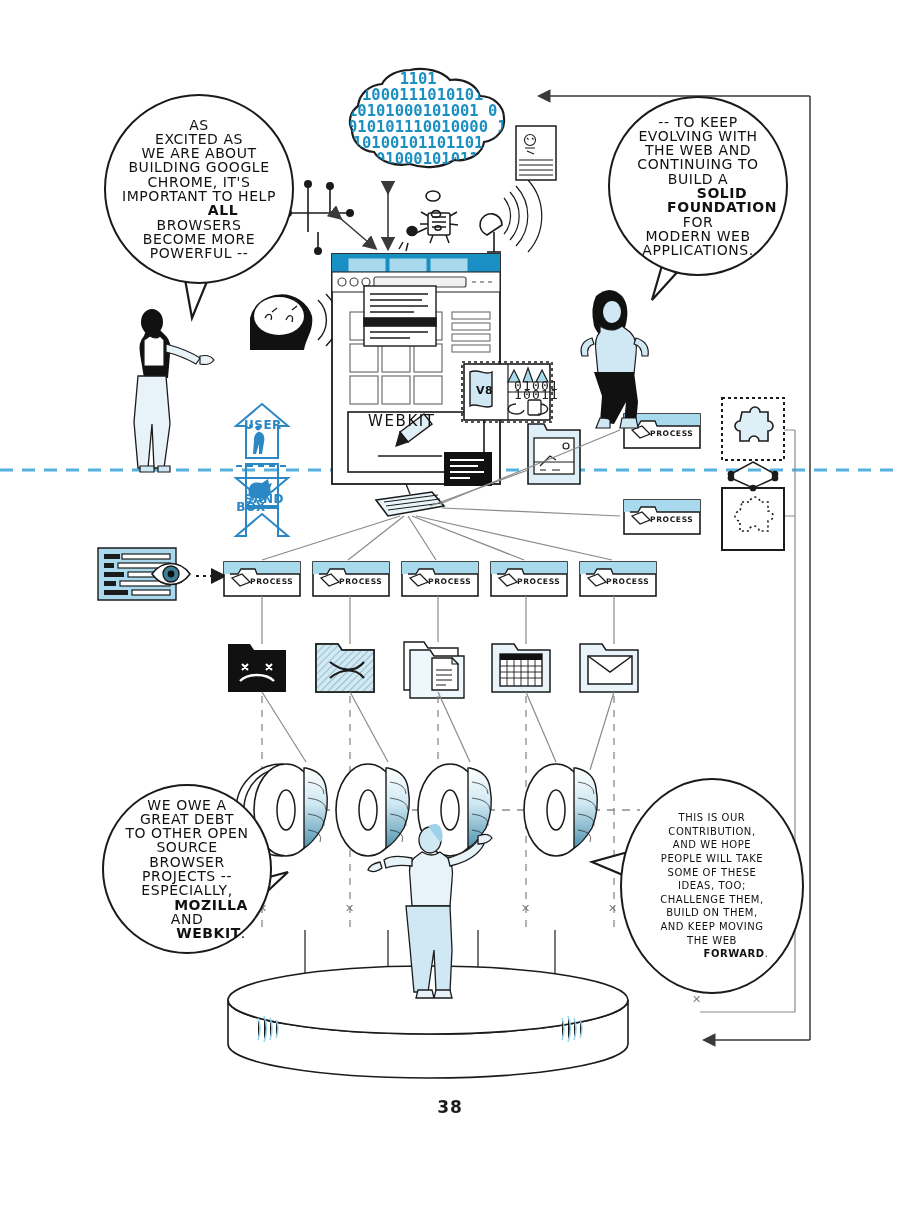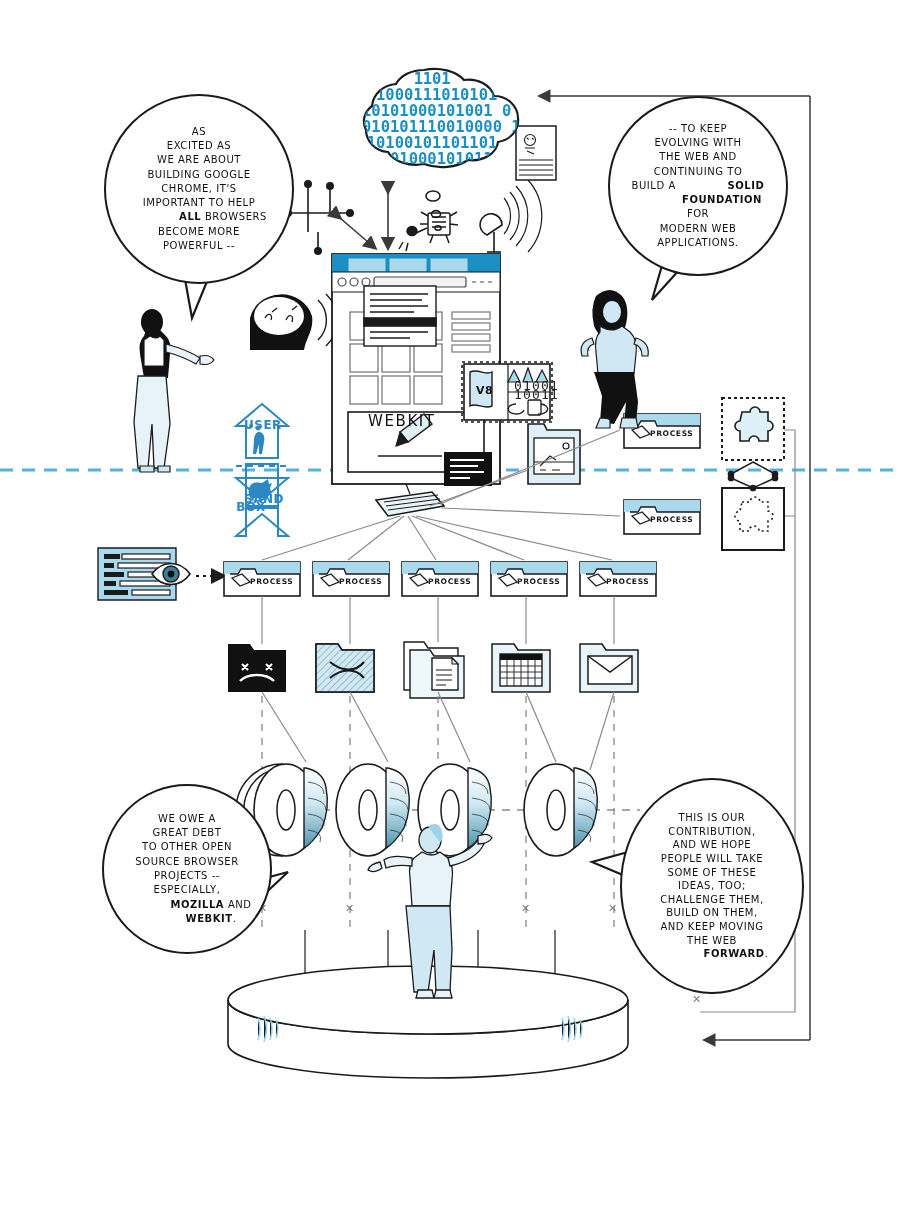--- a/index.html
+++ b/index.html
@@ -5,21 +5,21 @@
   html,body{margin:0;padding:0;background:#fff;}
   body{width:900px;height:1224px;position:relative;overflow:hidden;
        font-family:"DejaVu Sans",sans-serif;color:#111;}
   .page{position:absolute;inset:0;}
   svg.layer{position:absolute;left:0;top:0;width:900px;height:1224px;}
 
   
   .bubble{position:absolute;border:2.2px solid #1a1a1a;background:#fff;
           border-radius:50%/50%;display:flex;align-items:center;
           justify-content:center;text-align:center;z-index:40;}
-  .bubble .txt{font-size:10px;line-height:14.3px;letter-spacing:.55px;
+  .bubble .txt{font-size:14px;line-height:14.3px;letter-spacing:.55px;
           text-transform:uppercase;font-family:"DejaVu Sans",sans-serif;
           padding:0 14px;}
   .bubble b{font-weight:bold;padding-left:48px;}
   #b1{left:104px;top:94px;width:186px;height:186px;}
   #b2{left:608px;top:96px;width:176px;height:176px;}
   #b3{left:102px;top:784px;width:166px;height:166px;}
   #b4{left:620px;top:778px;width:180px;height:212px;}
   #b4 .txt{font-size:10px;line-height:13.6px;}
 
   
@@ -500,21 +500,21 @@
       <path d="M422,852 q10,6 18,0 l8,6 q6,8 4,22 l-2,26 l-38,0 l-2,-28 q-2,-14 4,-20 z" fill="#e7f3f9" stroke="#1b1b1b" stroke-width="1.3"></path>
       <path d="M448,858 q22,-6 30,-18 l6,4 q-8,16 -34,22 z" fill="#e7f3f9" stroke="#1b1b1b" stroke-width="1.3"></path>
       <path d="M478,836 q10,-4 14,2 q-4,6 -14,6 z" fill="#e7f3f9" stroke="#1b1b1b" stroke-width="1.3"></path>
       <path d="M412,858 q-20,-4 -28,2 l2,8 q10,-4 26,-2 z" fill="#e7f3f9" stroke="#1b1b1b" stroke-width="1.3"></path>
       <path d="M380,862 q-10,2 -12,8 q6,4 14,-2 z" fill="#e7f3f9" stroke="#1b1b1b" stroke-width="1.3"></path>
       <path d="M406,906 l44,0 l2,44 l-2,42 l-14,0 l-2,-42 l-6,42 l-14,0 l-4,-44 z" fill="#cfe8f3" stroke="#1b1b1b" stroke-width="1.3"></path>
       <path d="M418,990 l14,0 l2,8 l-18,0 z M436,990 l14,0 l2,8 l-18,0 z" fill="#e7f3f9" stroke="#1b1b1b" stroke-width="1.3"></path>
     </g>
   </svg>
 
-  <div style="position:absolute;left:332px;top:62px;width:200px;height:130px;z-index:20;text-align:center;">
+  <div style="position:absolute;left:318px;top:62px;width:200px;height:130px;z-index:20;text-align:center;">
     <svg viewBox="0 0 200 130" style="position:absolute;inset:0;width:100%;height:100%;">
       <clipPath id="cloudClip">
         <path d="M40,44 a26,24 0 0,1 24,-22 a30,22 0 0,1 28,-14 a34,22 0 0,1 40,10 a26,22 0 0,1 30,16 a24,22 0 0,1 24,22 a24,22 0 0,1 -20,24 a26,20 0 0,1 -30,18 a34,20 0 0,1 -44,4 a30,20 0 0,1 -36,-12 a24,22 0 0,1 -22,-22 a22,20 0 0,1 6,-24 z"></path>
       </clipPath>
       <path d="M40,44 a26,24 0 0,1 24,-22 a30,22 0 0,1 28,-14 a34,22 0 0,1 40,10 a26,22 0 0,1 30,16 a24,22 0 0,1 24,22 a24,22 0 0,1 -20,24 a26,20 0 0,1 -30,18 a34,20 0 0,1 -44,4 a30,20 0 0,1 -36,-12 a24,22 0 0,1 -22,-22 a22,20 0 0,1 6,-24 z" fill="#fff" stroke="#1b1b1b" stroke-width="2.2"></path>
       <g clip-path="url(#cloudClip)">
         <text class="cloudtxt" x="100" y="22" text-anchor="middle" style="font-family:'DejaVu Sans Mono',monospace;font-weight:bold;font-size:15.5px;fill:#1a8fc4;">1101</text>
         <text x="100" y="38" text-anchor="middle" style="font-family:'DejaVu Sans Mono',monospace;font-weight:bold;font-size:15.5px;fill:#1a8fc4;">01000111010101</text>
         <text x="100" y="54" text-anchor="middle" style="font-family:'DejaVu Sans Mono',monospace;font-weight:bold;font-size:15.5px;fill:#1a8fc4;">110101000101001 0</text>
         <text x="100" y="70" text-anchor="middle" style="font-family:'DejaVu Sans Mono',monospace;font-weight:bold;font-size:15.5px;fill:#1a8fc4;">11010101110010000 1</text>
@@ -604,13 +604,14 @@
       <span>GREAT DEBT</span><br>
       <span>TO OTHER OPEN</span><br>
       <span>SOURCE BROWSER</span><br>
       <span>PROJECTS --</span><br>
       <span>ESPECIALLY,</span><br>
       <span><b>MOZILLA</b> AND</span><br>
       <span><b>WEBKIT</b>.</span>
     </div>
   </div>
 
+  <div class="pagenum">38</div>
 </div>
 
 </body></html>

